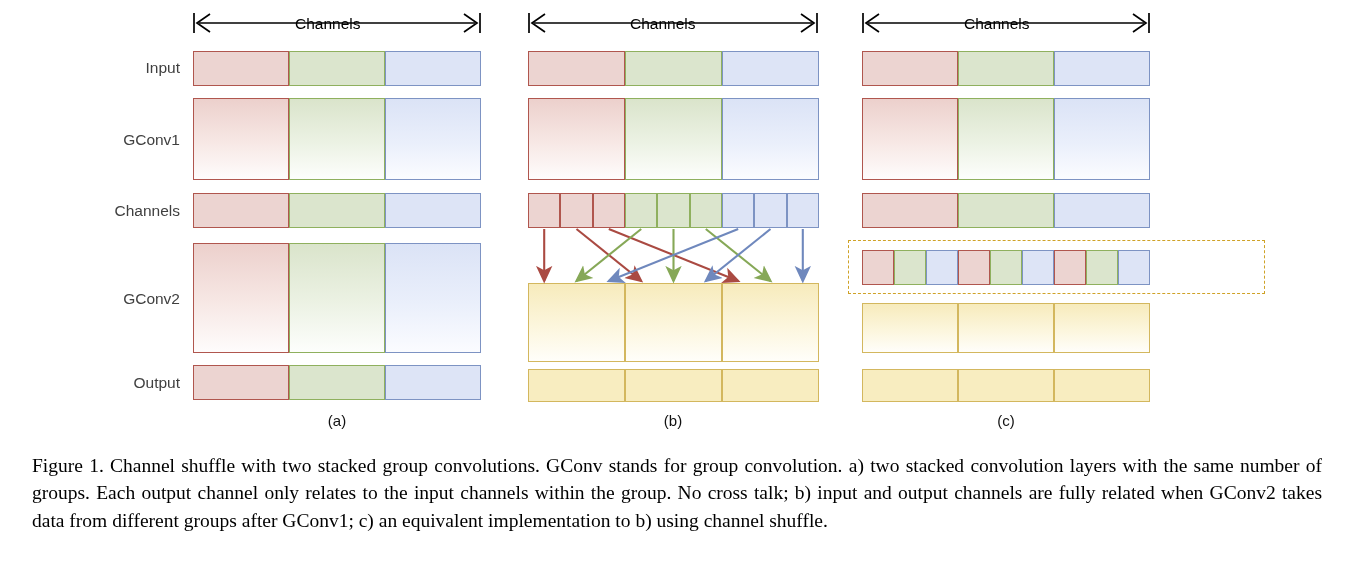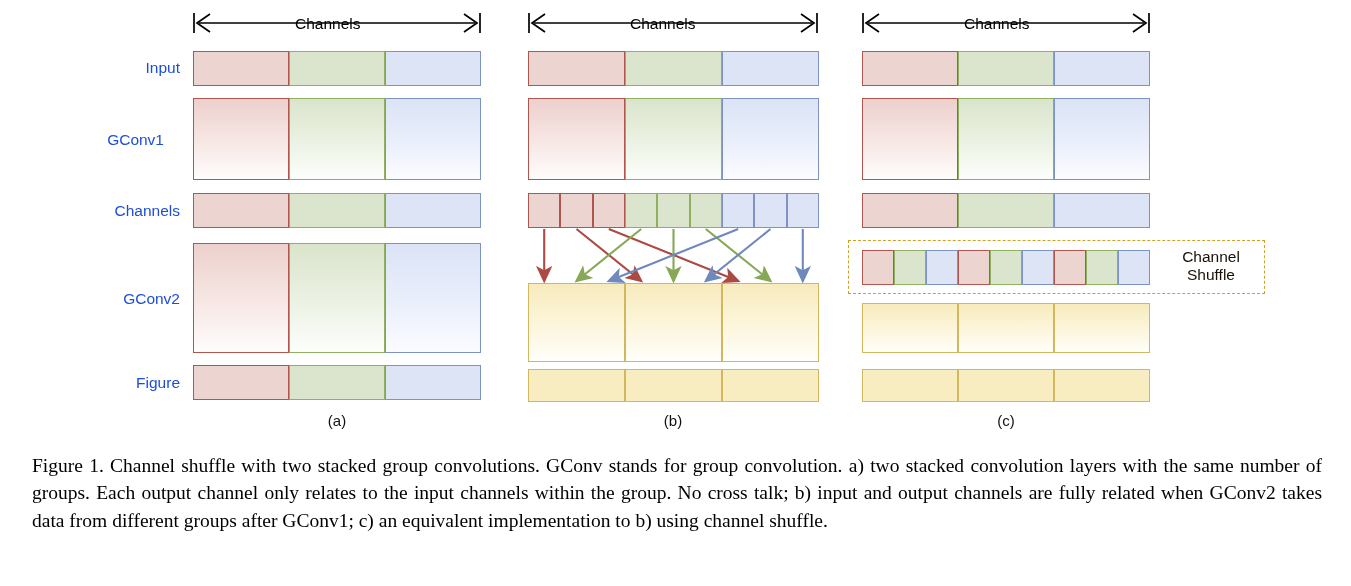--- a/index.html
+++ b/index.html
@@ -18,21 +18,21 @@
   #figure {
     position: absolute;
     left: 0; top: 0;
     width: 1351px;
     height: 440px;
   }
   .row-label {
     position: absolute;
     font-family: "Liberation Sans", sans-serif;
     font-size: 15.5px;
-    color: #1d4ed8;
+    color: #404040;
     text-align: right;
     white-space: nowrap;
   }
   .panel-label {
     position: absolute;
     font-family: "Liberation Sans", sans-serif;
     font-size: 15px;
     color: #111;
     text-align: center;
     white-space: nowrap;
@@ -99,24 +99,24 @@
     text-align: justify;
     text-justify: inter-word;
   }
 </style>
 </head>
 <body>
 
 <div id="figure">
 
   <div class="row-label" style="left:60px; top:59px; width:120px;">Input</div>
-  <div class="row-label" style="left:44px; top:131px; width:120px;">GConv1</div>
+  <div class="row-label" style="left:60px; top:131px; width:120px;">GConv1</div>
   <div class="row-label" style="left:60px; top:202px; width:120px;">Channels</div>
   <div class="row-label" style="left:60px; top:290px; width:120px;">GConv2</div>
-  <div class="row-label" style="left:60px; top:374px; width:120px;">Figure</div>
+  <div class="row-label" style="left:60px; top:374px; width:120px;">Output</div>
 
   <div class="channels-label" style="left:293px; top:16px;">Channels</div>
   <div class="channels-label" style="left:628px; top:16px;">Channels</div>
   <div class="channels-label" style="left:962px; top:16px;">Channels</div>
 
   <div class="seg f-red" style="left:193px; top:51px; width:96px; height:35px;"></div>
   <div class="seg f-green" style="left:289px; top:51px; width:96px; height:35px;"></div>
   <div class="seg f-blue" style="left:385px; top:51px; width:96px; height:35px;"></div>
 
   <div class="seg g-red" style="left:193px; top:98px; width:96px; height:82px;"></div>
@@ -176,24 +176,20 @@
   <div class="dashed-box" style="left:848px; top:240px; width:417px; height:54px;"></div>
   <div class="seg f-red" style="left:862px; top:250px; width:32px; height:35px;"></div>
   <div class="seg f-green" style="left:894px; top:250px; width:32px; height:35px;"></div>
   <div class="seg f-blue" style="left:926px; top:250px; width:32px; height:35px;"></div>
   <div class="seg f-red" style="left:958px; top:250px; width:32px; height:35px;"></div>
   <div class="seg f-green" style="left:990px; top:250px; width:32px; height:35px;"></div>
   <div class="seg f-blue" style="left:1022px; top:250px; width:32px; height:35px;"></div>
   <div class="seg f-red" style="left:1054px; top:250px; width:32px; height:35px;"></div>
   <div class="seg f-green" style="left:1086px; top:250px; width:32px; height:35px;"></div>
   <div class="seg f-blue" style="left:1118px; top:250px; width:32px; height:35px;"></div>
-  <div class="chshuffle-label" style="left:1163px; top:248px; width:96px;">
-    <div>Channel</div>
-    <div>Shuffle</div>
-  </div>
 
   <div class="seg g-yellow" style="left:862px; top:303px; width:96px; height:50px;"></div>
   <div class="seg g-yellow" style="left:958px; top:303px; width:96px; height:50px;"></div>
   <div class="seg g-yellow" style="left:1054px; top:303px; width:96px; height:50px;"></div>
 
   <div class="seg f-yellow" style="left:862px; top:369px; width:96px; height:33px;"></div>
   <div class="seg f-yellow" style="left:958px; top:369px; width:96px; height:33px;"></div>
   <div class="seg f-yellow" style="left:1054px; top:369px; width:96px; height:33px;"></div>
 
   <svg class="overlay" viewBox="0 0 1351 440">

